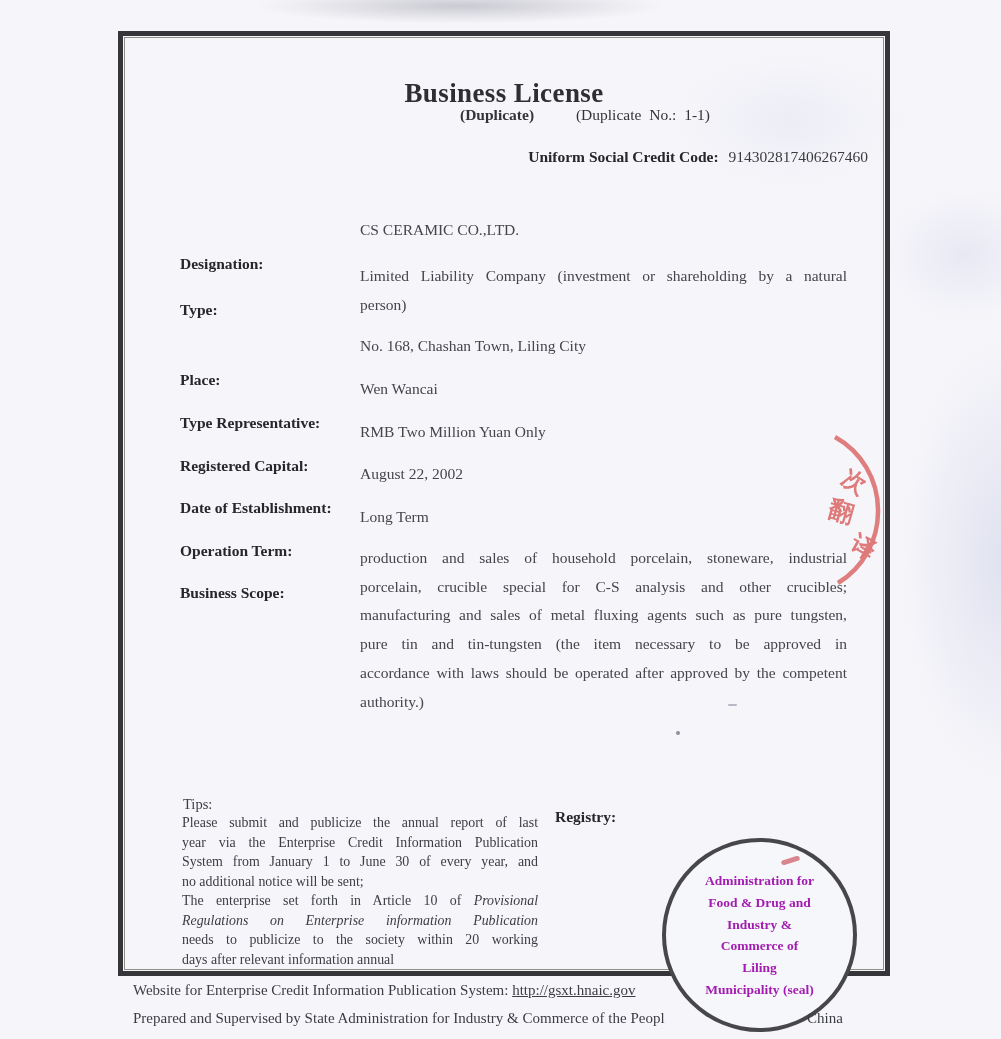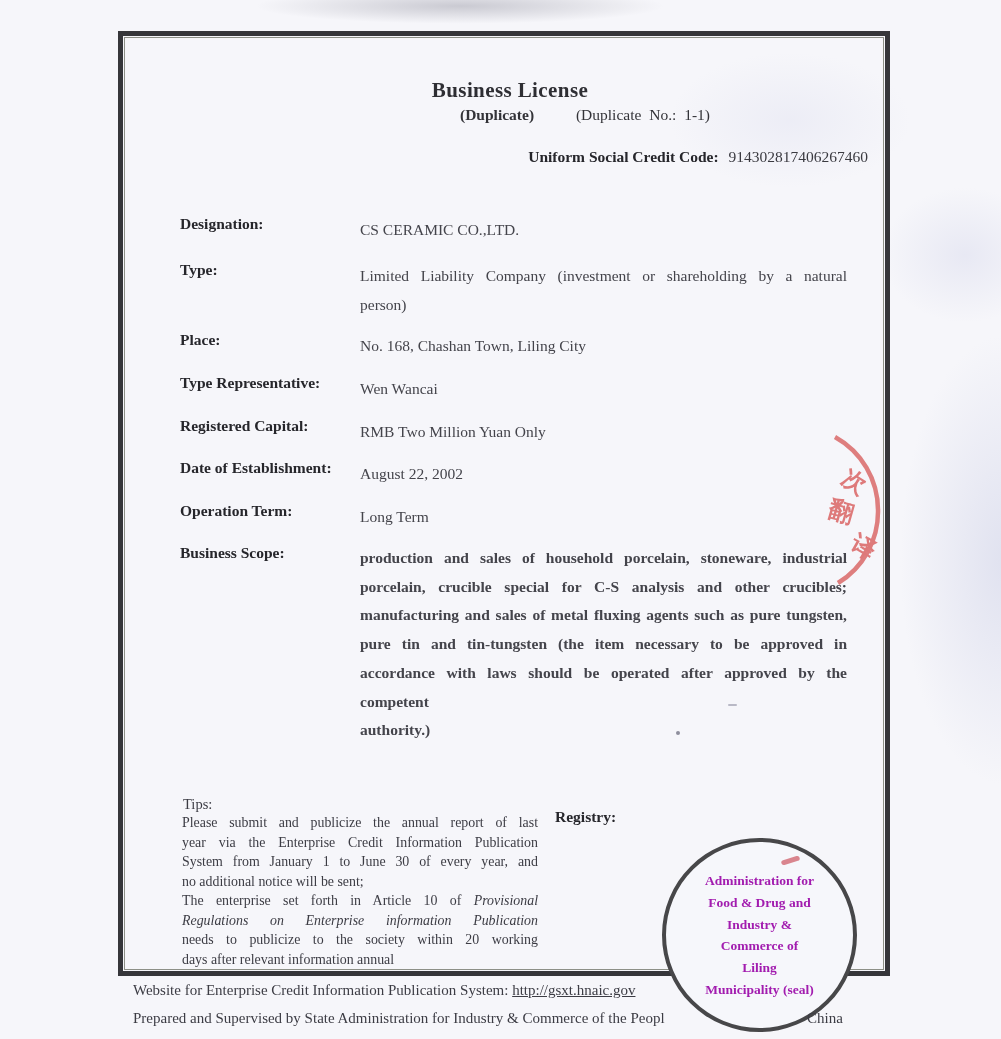--- a/index.html
+++ b/index.html
@@ -10,33 +10,33 @@
       radial-gradient(ellipse 300px 26px at 460px 6px, rgba(158,158,170,.5), transparent 68%),
       radial-gradient(ellipse 140px 300px at 1005px 560px, rgba(206,209,231,.55), transparent 75%),
       radial-gradient(ellipse 110px 90px at 965px 255px, rgba(210,212,234,.4), transparent 75%),
       radial-gradient(ellipse 160px 90px at 790px 120px, rgba(214,216,236,.30), transparent 75%),
       #f6f6fa;
     color:#3a3a40;
   }
   .frame{position:absolute;left:118px;top:31px;width:772px;height:945px;border:5px solid #36363a;box-sizing:border-box;}
   .frame-inner{position:absolute;inset:1px;border:1px solid #8d9087;}
   .abs{position:absolute;}
-  .doc-title{left:124px;top:78px;width:772px;text-align:center;font-size:21px;font-weight:bold;color:#2e2e33;letter-spacing:.4px;}
+  .doc-title{left:118px;top:78px;width:772px;text-align:center;font-size:27px;font-weight:bold;color:#2e2e33;letter-spacing:.4px;}
   .subtitle{left:460px;top:106px;font-size:15.5px;white-space:nowrap;color:#333338;}
   .subtitle .dup{font-weight:bold;}
   .subtitle .dupno{margin-left:38px;word-spacing:4px;}
   .credit{top:148px;right:133px;font-size:15.5px;white-space:nowrap;}
   .credit .lab{font-weight:bold;color:#26262b;}
   .credit .val{margin-left:6px;}
-  .flabel{left:180px;font-size:15.5px;font-weight:bold;color:#26262b;white-space:nowrap;}
+  .flabel{left:180px;font-size:15.5px;font-weight:bold;color:#26262b;white-space:nowrap;margin-top:40px;}
   .fvalue{left:360px;width:487px;font-size:15.5px;color:#44444b;}
   .vline{text-align:left;}
   .jl{text-align:justify;text-align-last:justify;}
   .lh29{line-height:29px;}
-  .lh287{line-height:28.7px;font-weight:bold;}
+  .lh287{line-height:28.7px;}
   .tips-head{left:183px;top:796px;font-size:14.5px;color:#3c3c44;}
   .tips-para{left:182px;width:356px;font-size:13.9px;line-height:19.6px;color:#3c3c44;}
   .tips-para .it{font-style:italic;}
   .registry{left:555px;top:808px;font-size:15.5px;font-weight:bold;color:#26262b;}
   .seal{
     left:662px;top:838px;width:187px;height:186px;border:4px solid #474749;border-radius:50%;
     background:#f6f7fb;z-index:6;text-align:center;box-sizing:content-box;
   }
   .seal-text{position:absolute;left:0;top:28px;width:100%;font-size:13.5px;font-weight:bold;line-height:21.8px;color:#a21caf;}
   .seal-smudge{position:absolute;left:115px;top:16px;width:19px;height:5px;background:#cf5f6a;opacity:.75;border-radius:3px;transform:rotate(-17deg);}

